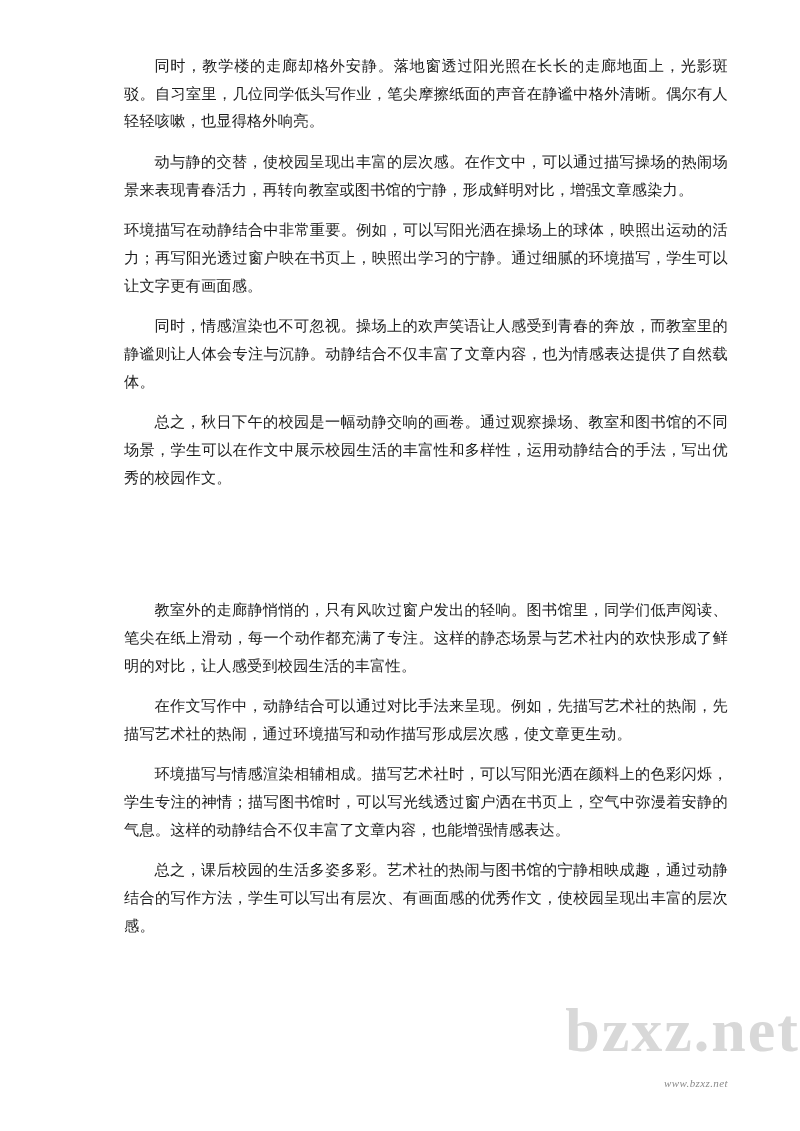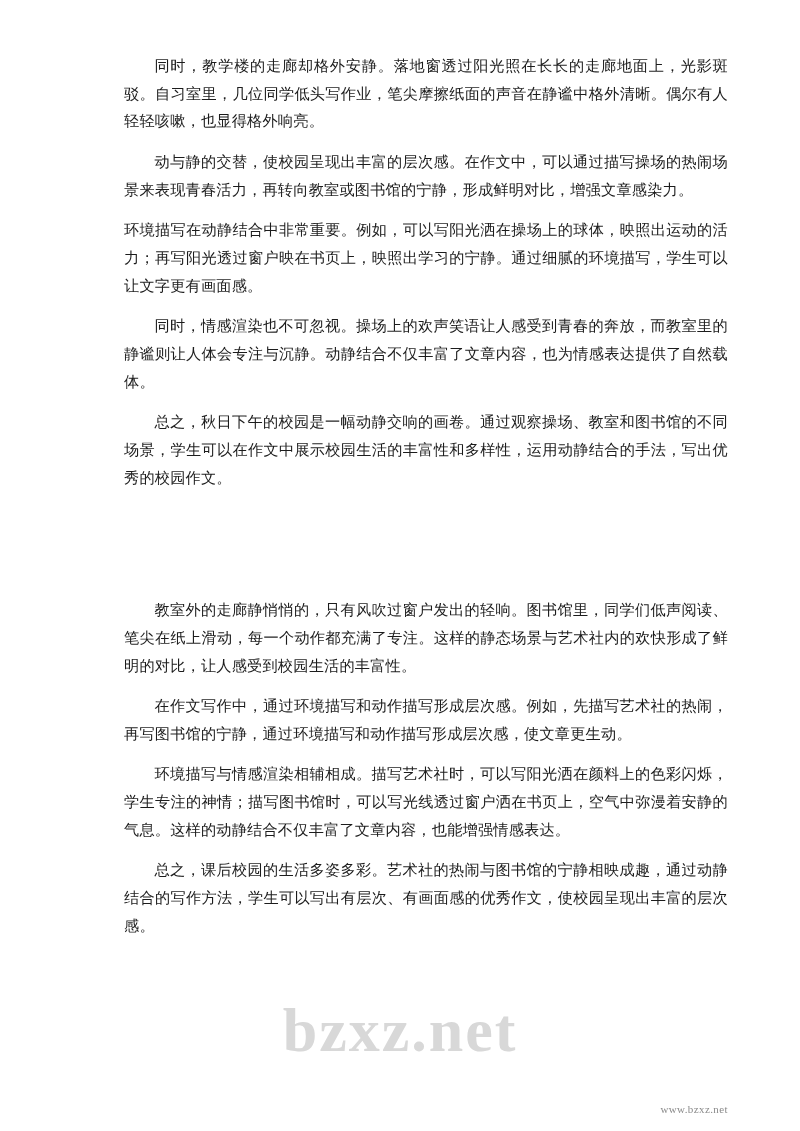--- a/index.html
+++ b/index.html
@@ -53,34 +53,35 @@
     height: 62px;
   }
   .section-gap-bottom {
     height: 30px;
   }
   .watermark-big {
     position: absolute;
     left: 0;
     right: 0;
     top: 995px;
-    text-align: center;
+    text-align: right;
     font-family: "Liberation Serif", "DejaVu Serif", serif;
     font-size: 62px;
     font-weight: bold;
     letter-spacing: 2px;
     color: #d8d8d8;
     z-index: 1;
     user-select: none;
   }
   .footer-url {
     position: absolute;
     right: 72px;
-    bottom: 16px;
+    bottom: 42px;
     font-size: 11px;
+    font-style: italic;
     color: #8a8a8a;
     letter-spacing: 0.4px;
     z-index: 3;
   }
 </style>
 </head>
 <body>
 
 <div class="page">
 
@@ -93,21 +94,21 @@
     <p class="para noindent">环境描写在动静结合中非常重要。例如，可以写阳光洒在操场上的球体，映照出运动的活力；再写阳光透过窗户映在书页上，映照出学习的宁静。通过细腻的环境描写，学生可以让文字更有画面感。</p>
     <p class="para">同时，情感渲染也不可忽视。操场上的欢声笑语让人感受到青春的奔放，而教室里的静谧则让人体会专注与沉静。动静结合不仅丰富了文章内容，也为情感表达提供了自然载体。</p>
     <p class="para">总之，秋日下午的校园是一幅动静交响的画卷。通过观察操场、教室和图书馆的不同场景，学生可以在作文中展示校园生活的丰富性和多样性，运用动静结合的手法，写出优秀的校园作文。</p>
 
     <div class="section-gap-top"></div>
 
 
     <div class="section-gap-bottom"></div>
 
     <p class="para">教室外的走廊静悄悄的，只有风吹过窗户发出的轻响。图书馆里，同学们低声阅读、笔尖在纸上滑动，每一个动作都充满了专注。这样的静态场景与艺术社内的欢快形成了鲜明的对比，让人感受到校园生活的丰富性。</p>
-    <p class="para">在作文写作中，通过环境描写和动作描写形成层次感。例如，先描写艺术社的热闹，再写图书馆的宁静，通过环境描写和动作描写形成层次感，使文章更生动。</p>
+    <p class="para">在作文写作中，动静结合可以通过对比手法来呈现。例如，先描写艺术社的热闹，先描写艺术社的热闹，通过环境描写和动作描写形成层次感，使文章更生动。</p>
     <p class="para">环境描写与情感渲染相辅相成。描写艺术社时，可以写阳光洒在颜料上的色彩闪烁，学生专注的神情；描写图书馆时，可以写光线透过窗户洒在书页上，空气中弥漫着安静的气息。这样的动静结合不仅丰富了文章内容，也能增强情感表达。</p>
     <p class="para">总之，课后校园的生活多姿多彩。艺术社的热闹与图书馆的宁静相映成趣，通过动静结合的写作方法，学生可以写出有层次、有画面感的优秀作文，使校园呈现出丰富的层次感。</p>
 
   </div>
 
   <div class="footer-url">www.bzxz.net</div>
 
 </div>
 
 </body></html>

